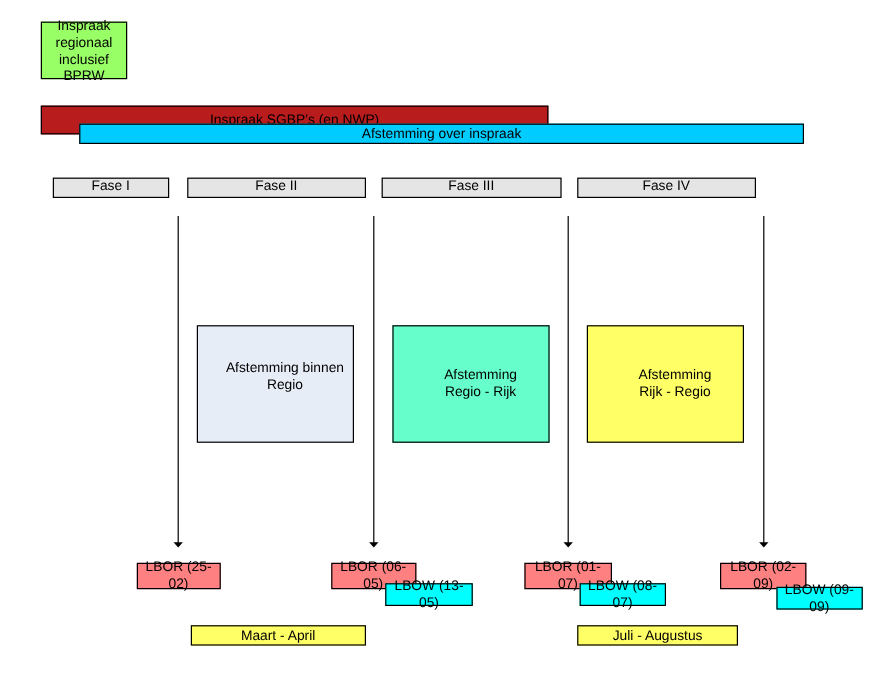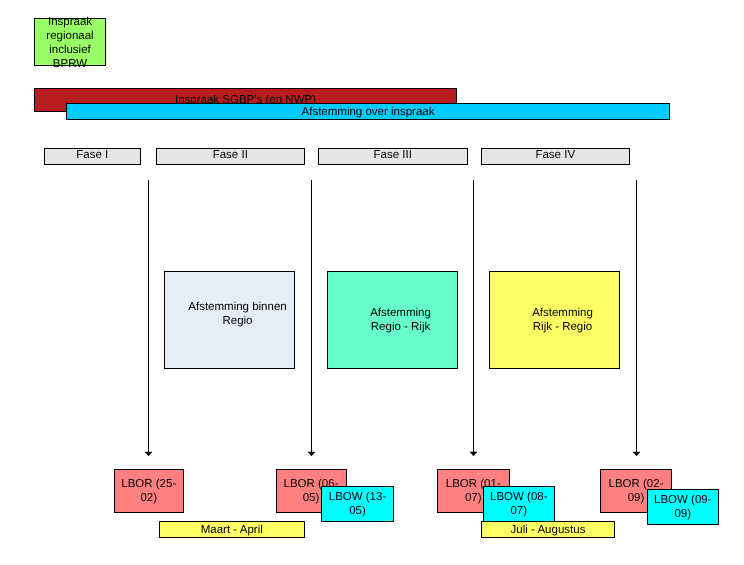--- a/index.html
+++ b/index.html
@@ -57,27 +57,27 @@
   .p1 { left:44px;    width:96.5px; }
   .p2 { left:156px;   width:148.5px; }
   .p3 { left:317.5px; width:150.5px; }
   .p4 { left:480.5px; width:149.5px; }
 
   .act { top:271px; width:131px; height:97.5px;padding-left:16px; }
   .a1 { left:164px; background:#E7EDF7; }
   .a2 { left:327px; background:#66FFCC; }
   .a3 { left:489px; background:#FFFF66; }
 
-  .lbor { top:469px; height:44px; background:#FF8080; z-index:3; }
+  .lbor { top:469px; height:22px; background:#FF8080; z-index:3; }
   .r1 { left:113.5px; width:70.5px; }
   .r2 { left:275.5px; width:71px; }
   .r3 { left:437px;   width:72.5px; }
   .r4 { left:600px;   width:72px; }
 
-  .lbow { height:36px; background:#00FFFF; z-index:4; }
+  .lbow { height:19px; background:#00FFFF; z-index:4; }
   .w1 { left:321px; top:486px; width:73px; }
   .w2 { left:483px; top:486px; width:71.6px; }
   .w3 { left:647px; top:489px; width:71.6px; }
 
   .period { top:521px; height:16.5px; background:#FFFF66; z-index:5; }
   .q1 { left:37px;    width:107.5px; }
   .q2 { left:158.5px; width:146.5px; }
   .q3 { left:319px;   width:146px; }
   .q4 { left:481px;   width:134px; }
 

